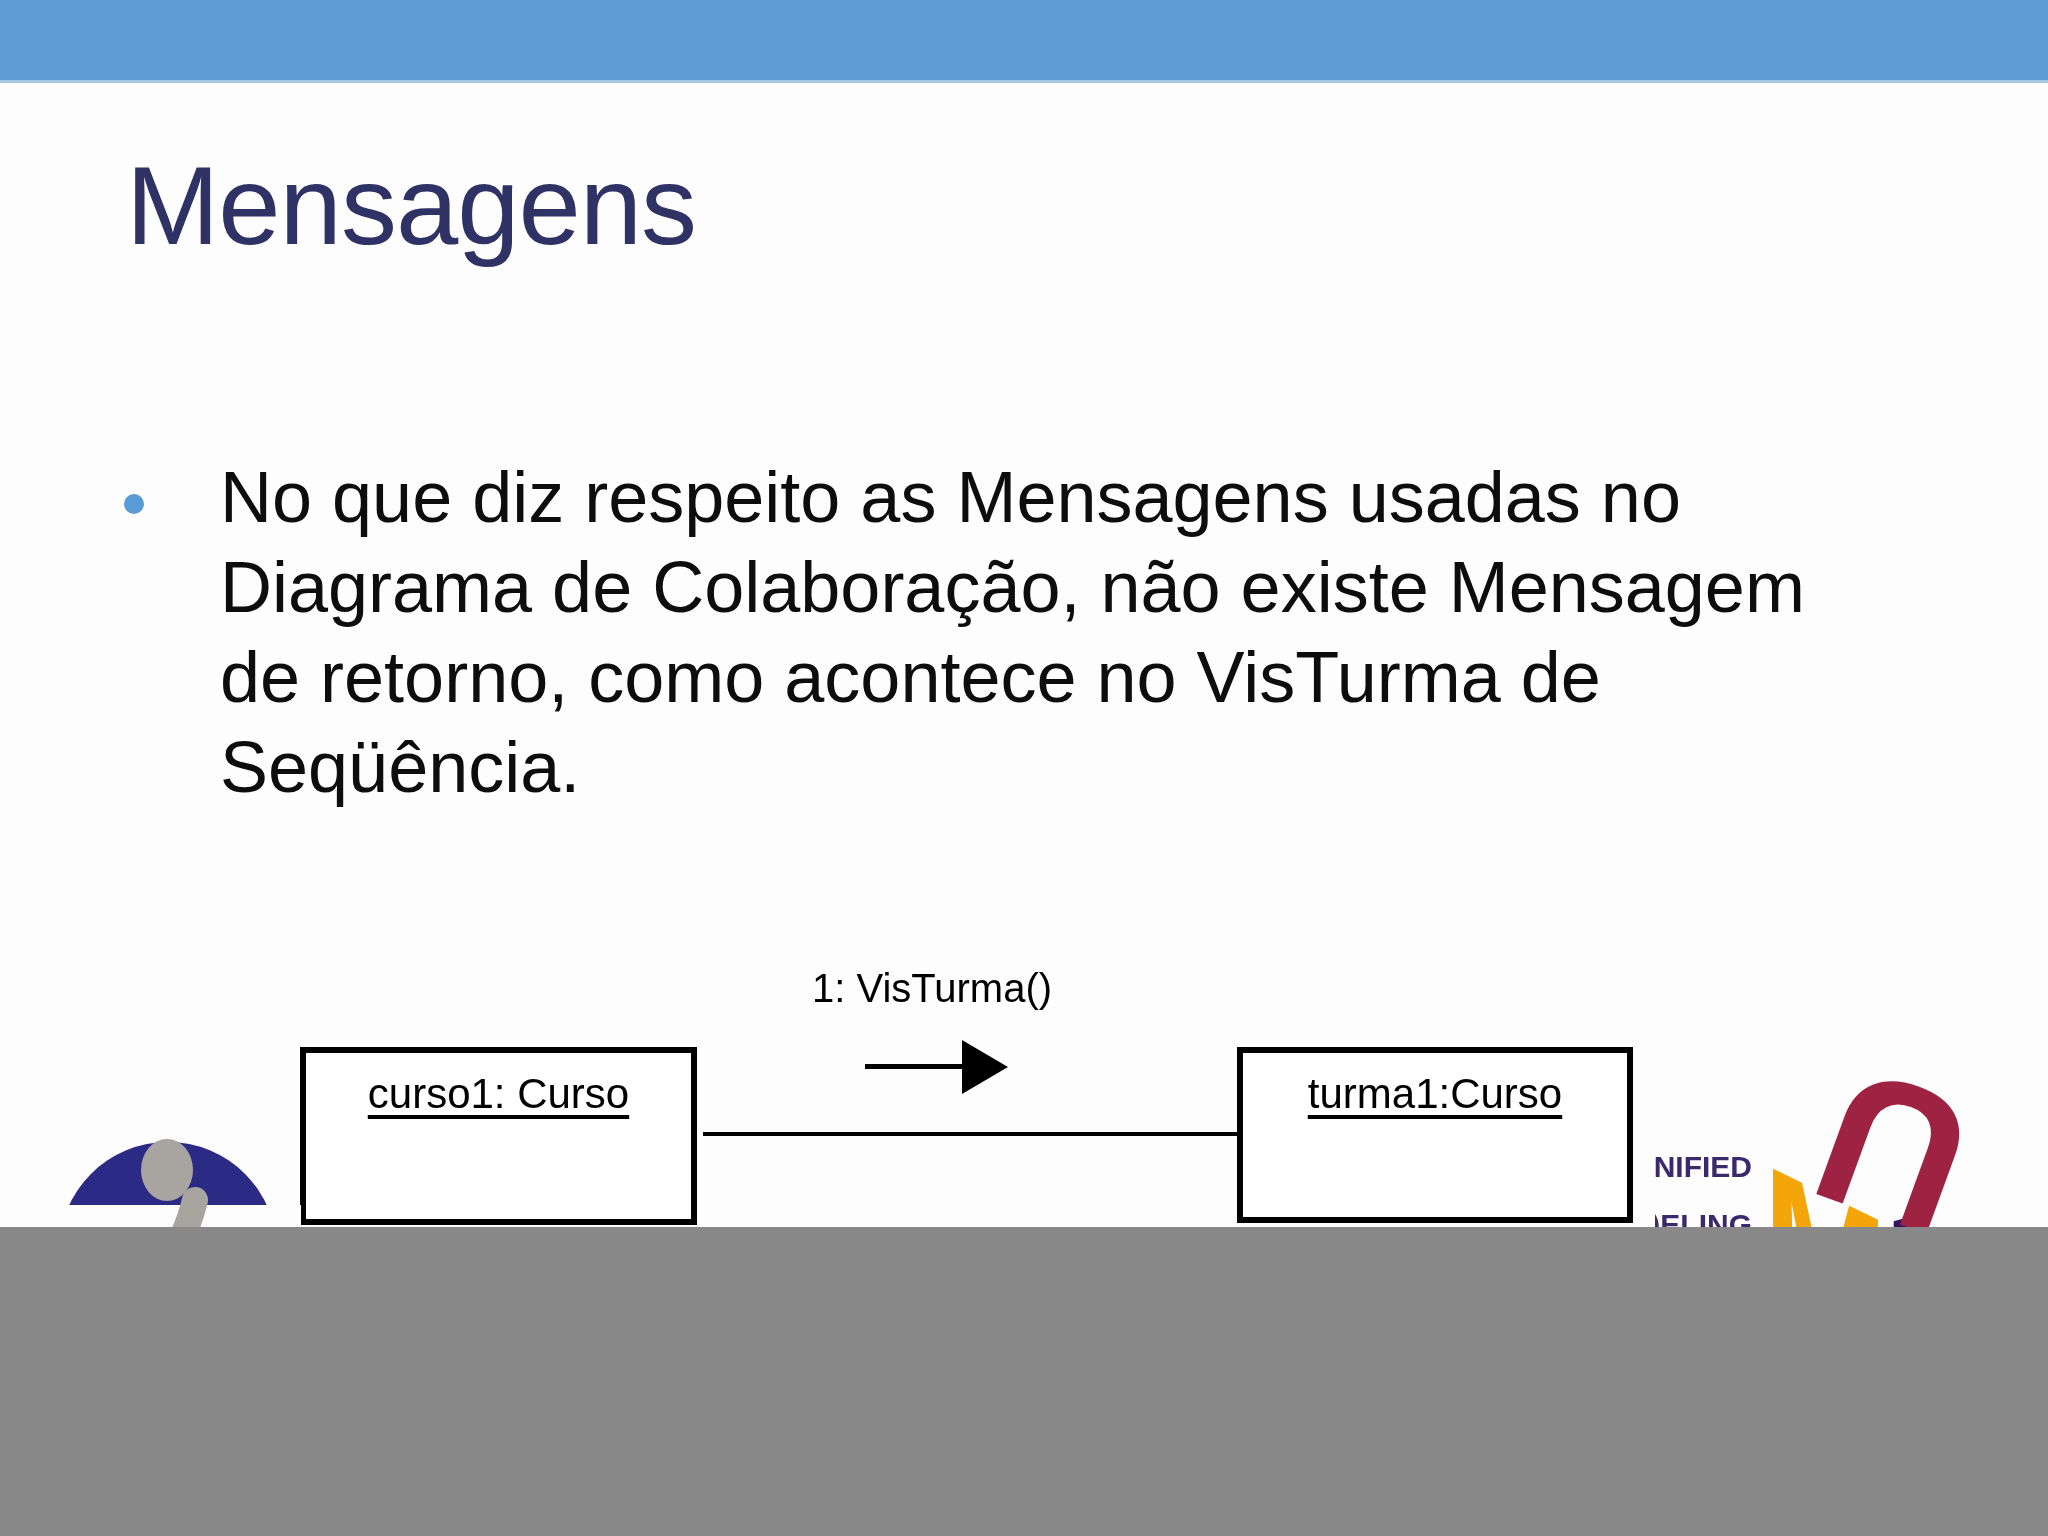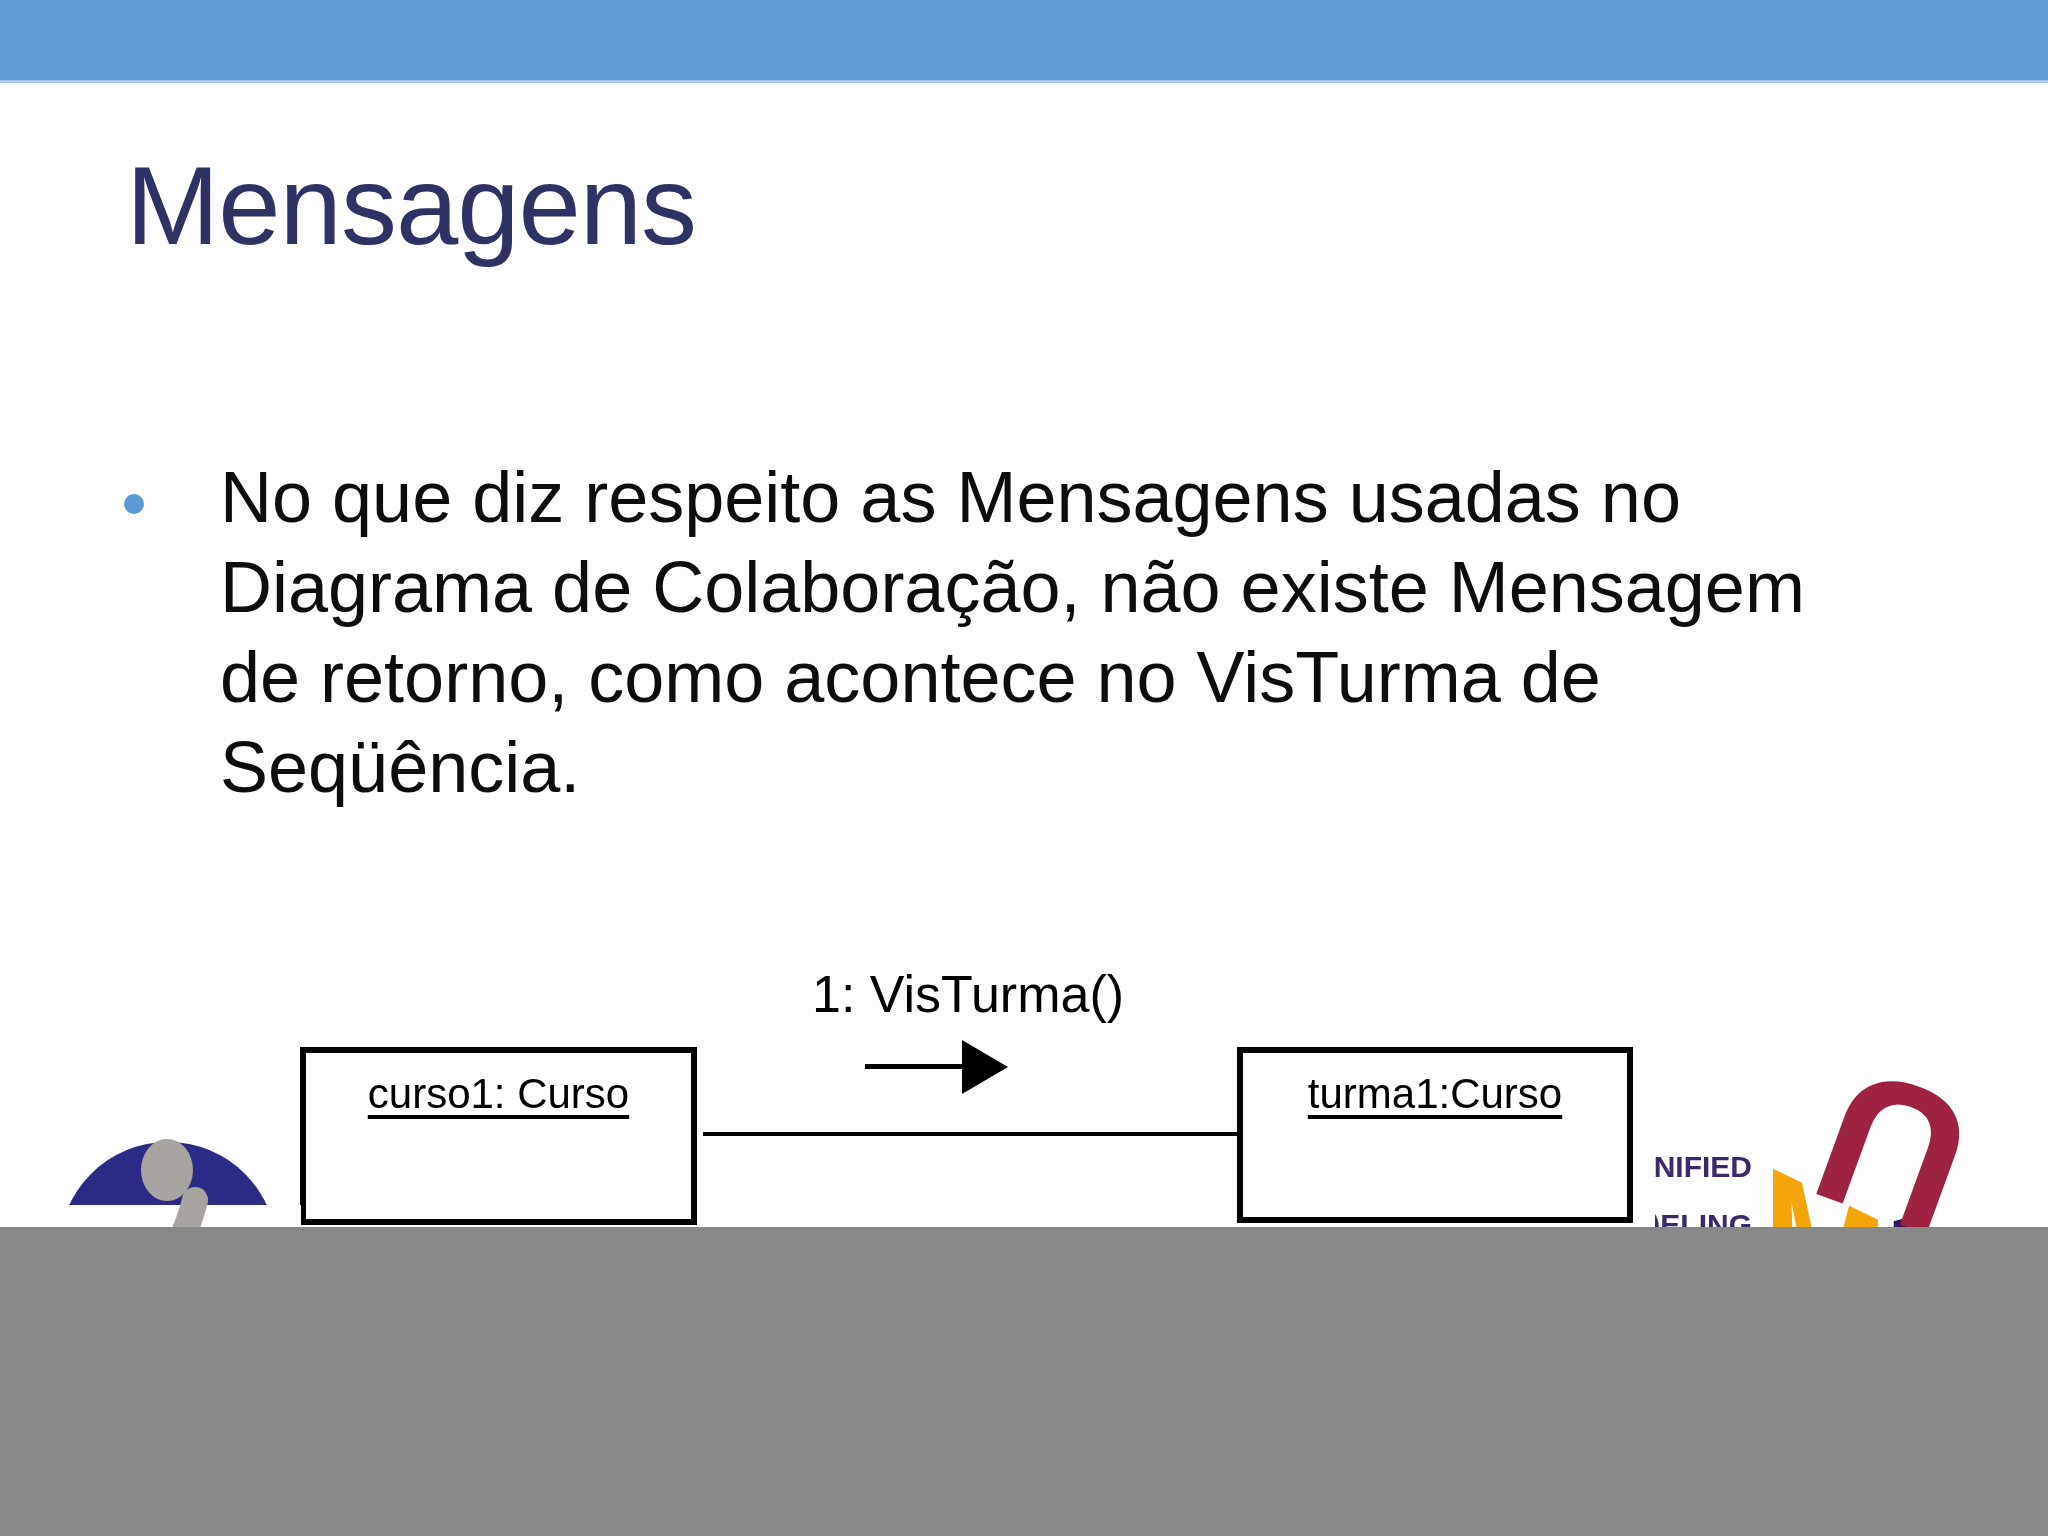--- a/index.html
+++ b/index.html
@@ -37,21 +37,21 @@
   .uml-object .obj-label{
     display:inline-block;margin-top:20px;font-size:42px;line-height:1;
     color:#000;text-decoration:underline;text-underline-offset:7px;text-align:right;
   }
   .obj-curso{left:300px;top:1047px;width:397px;height:178px;}
   .obj-turma{left:1237px;top:1047px;width:396px;height:176px;}
   .link-line{
     position:absolute;left:703px;top:1132px;width:534px;height:4px;background:#000;
   }
   .msg-label{
-    position:absolute;left:812px;top:968px;font-size:52px;line-height:1;color:#000;
+    position:absolute;left:812px;top:968px;font-size:40px;line-height:1;color:#000;
   }
   .msg-arrow-shaft{
     position:absolute;left:865px;top:1064px;width:103px;height:5px;background:#000;
   }
   .msg-arrow-head{
     position:absolute;left:962px;top:1040px;width:0;height:0;
     border-left:46px solid #000;border-top:27px solid transparent;border-bottom:27px solid transparent;
   }
   
   .sic-logo{position:absolute;left:45px;top:1138px;width:256px;height:230px;}

